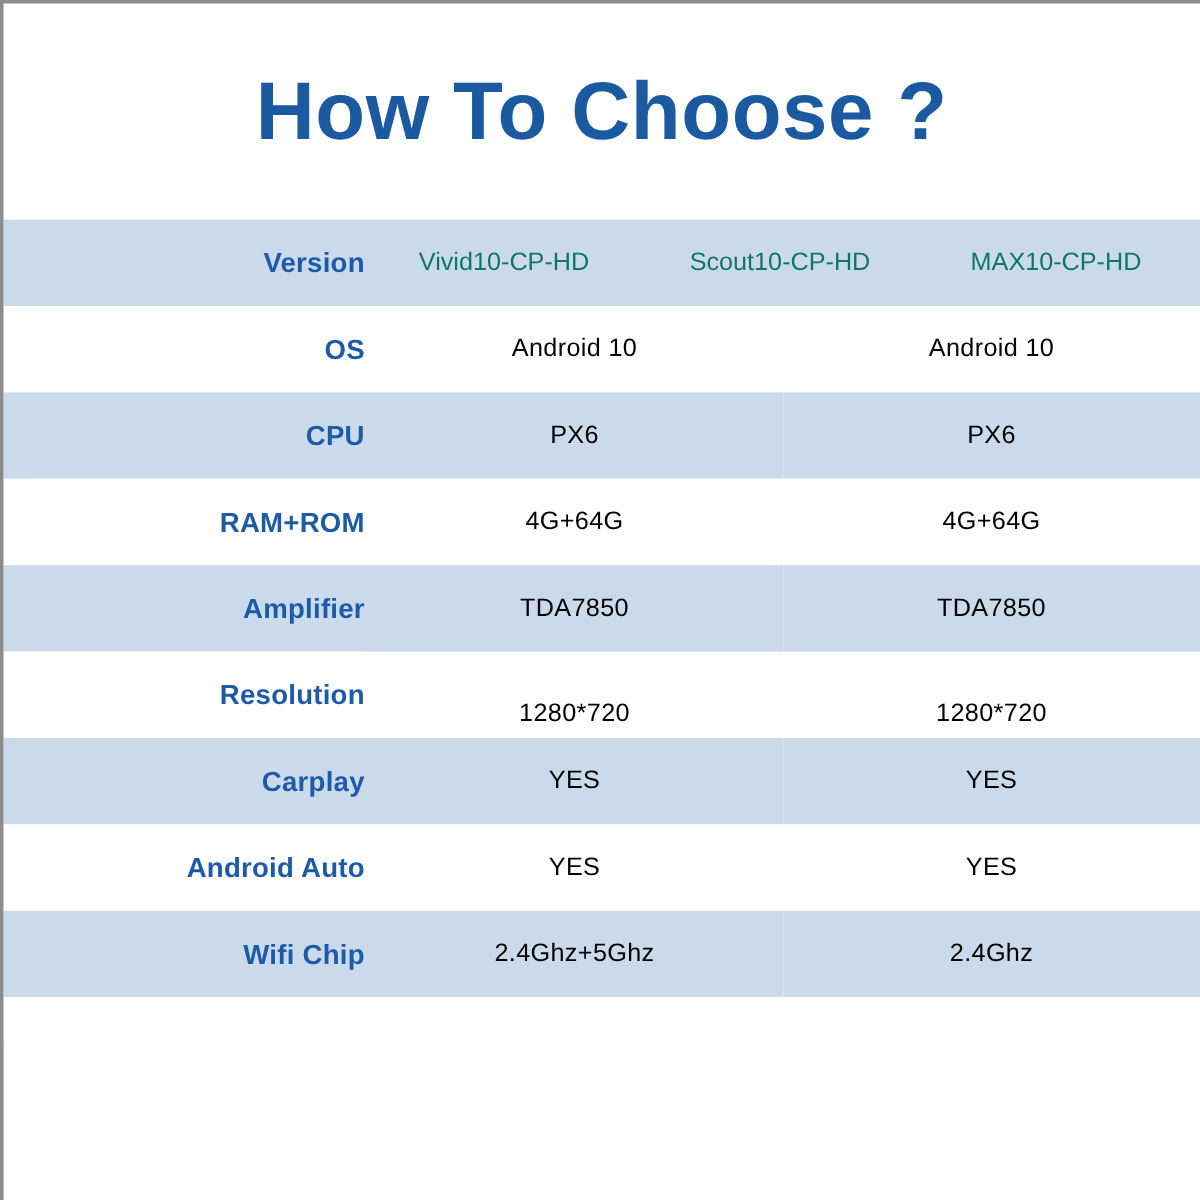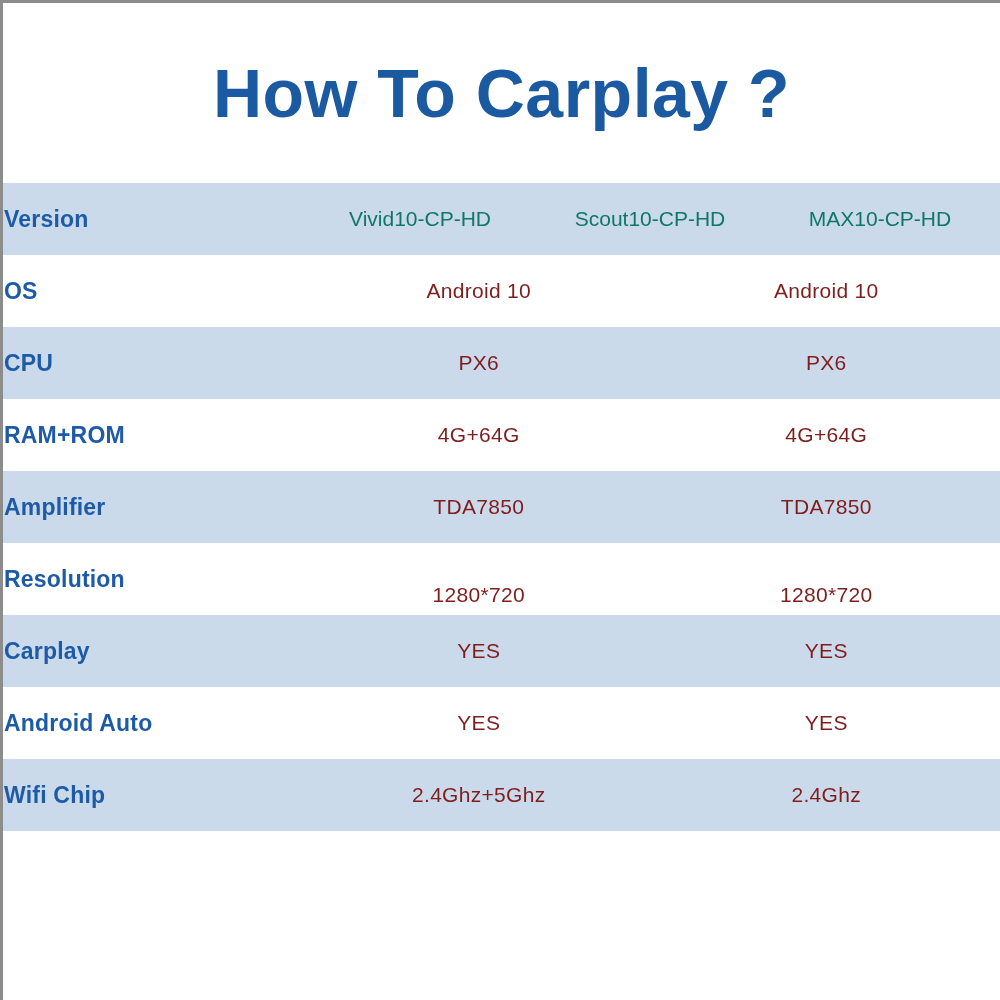--- a/index.html
+++ b/index.html
@@ -52,28 +52,28 @@
   .spec-row.plain {
     background: #ffffff;
   }
 
   .cell-label {
     width: 300px;
     font-size: 23px;
     font-weight: bold;
     color: #1d5ba8;
     letter-spacing: 0.2px;
-    text-align: left;
+    text-align: right;
     vertical-align: middle;
     white-space: nowrap;
   }
   .cell-value {
     font-size: 21px;
     font-weight: normal;
-    color: #7f1d1d;
+    color: #000000;
     text-align: center;
     vertical-align: middle;
     letter-spacing: 0.3px;
     white-space: nowrap;
   }
 
   
   .cell-versions {
     padding: 0;
     vertical-align: middle;
@@ -102,21 +102,21 @@
 
   .tail-space {
     height: 36px;
     background: #ffffff;
   }
 </style>
 </head>
 <body>
 
 <div class="title-area">
-  <div class="page-title">How To Carplay ?</div>
+  <div class="page-title">How To Choose ?</div>
 </div>
 
 <table class="spec-table">
   <tbody>
 
     <tr class="spec-row shaded">
       <td class="cell-label">Version</td>
       <td class="cell-versions" colspan="2">
         <div class="version-strip">
           <span class="v-item v1">Vivid10-CP-HD</span>

